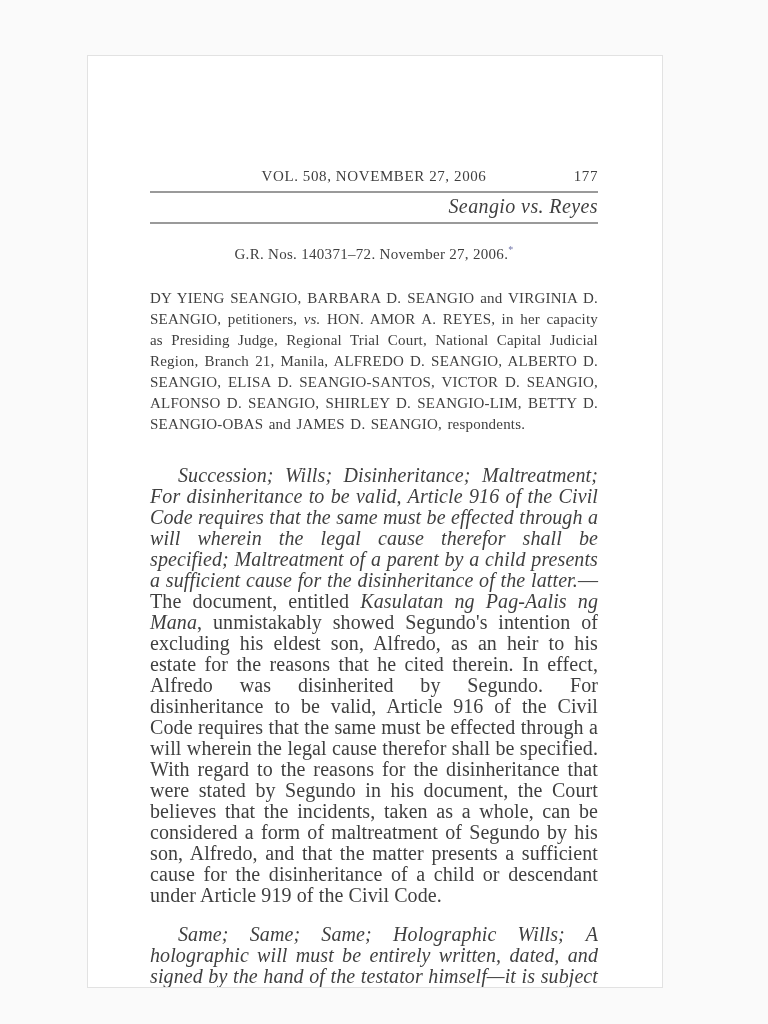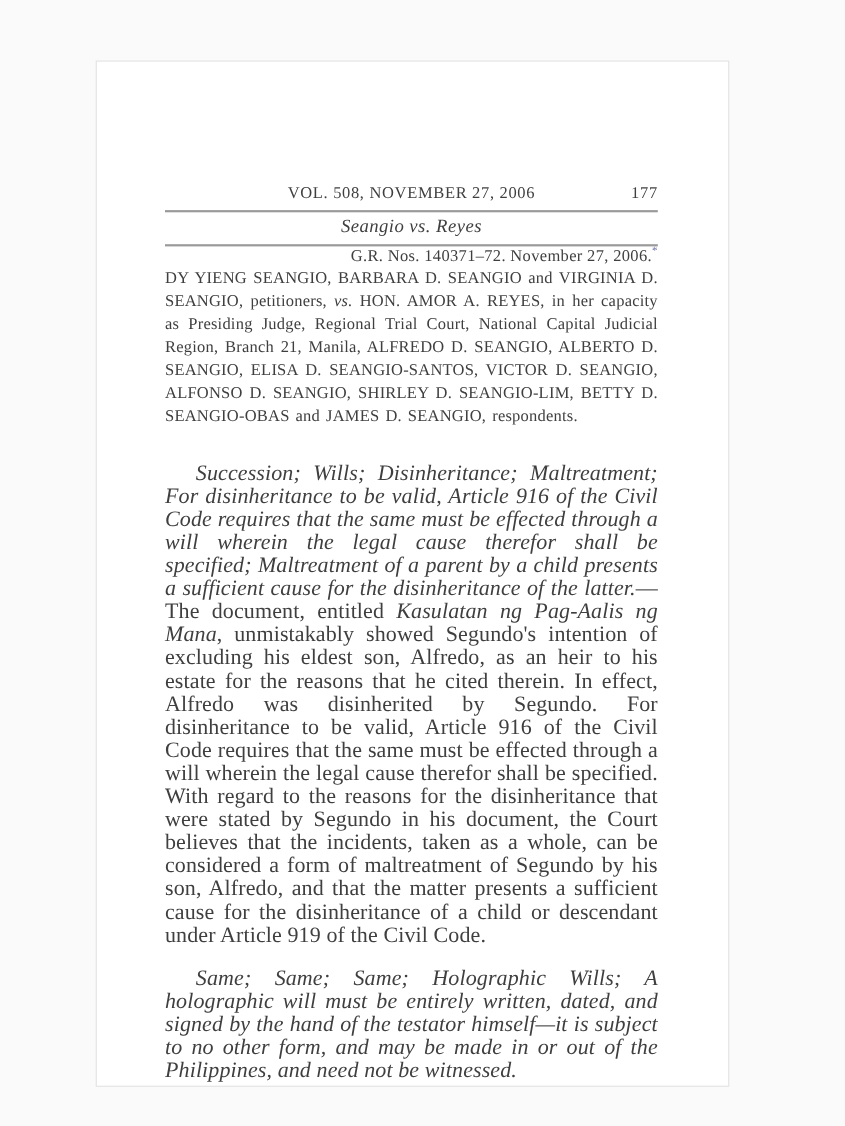--- a/index.html
+++ b/index.html
@@ -26,41 +26,43 @@
     text-align: center;
     font-size: 15px;
     line-height: 16px;
     letter-spacing: 0.6px;
     white-space: nowrap;
   }
   .pagenum { position: absolute; right: 0; top: 0; }
   .rule { height: 2px; background: var(--rule, #9a9a9a); }
   .rule-top { margin-top: 7px; }
   .case-title {
-    text-align: center;
+    text-align: right;
     font-style: italic;
-    font-size: 17px;
+    font-size: 20px;
     line-height: 18px;
     margin-top: 4px;
     letter-spacing: 0.4px;
   }
   .rule-bottom { margin-top: 7px; }
   .gr-line {
-    text-align: right;
+    text-align: center;
     font-size: 15px;
     line-height: 19px;
+    margin-top: 21px;
     letter-spacing: 0.3px;
   }
   .fnmark {
     color: var(--footnote-marker, #6e72a8);
     font-size: 10px;
     line-height: 0;
   }
   p { margin: 0; }
   .parties {
+    margin-top: 24px;
     font-size: 15px;
     line-height: 21px;
     text-align: justify;
     letter-spacing: 0.2px;
     word-spacing: 1.5px;
   }
   .syl {
     font-size: 20px;
     line-height: 21px;
     text-align: justify;

